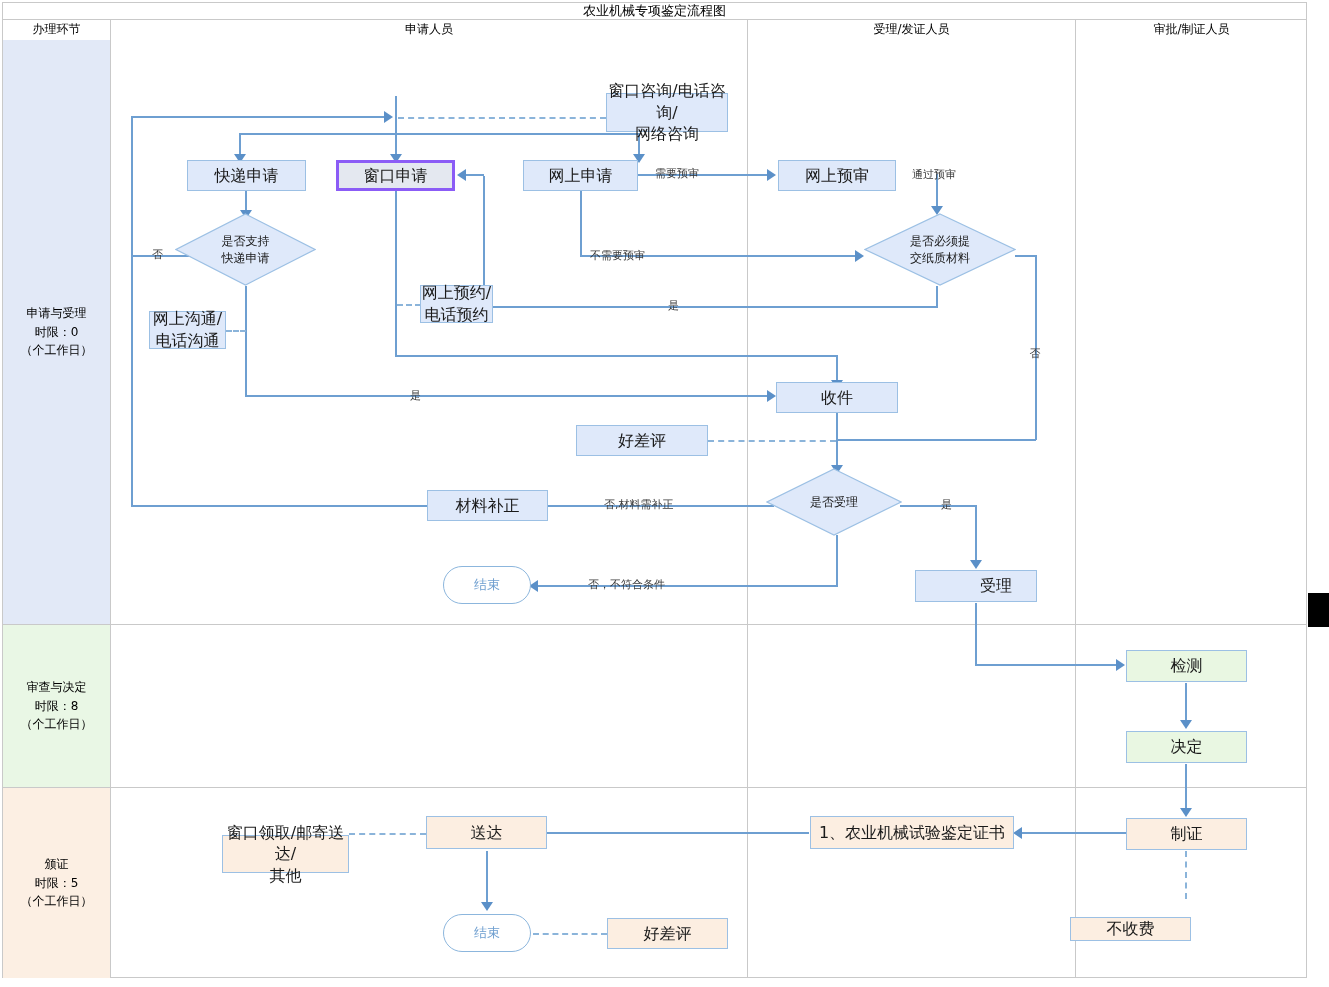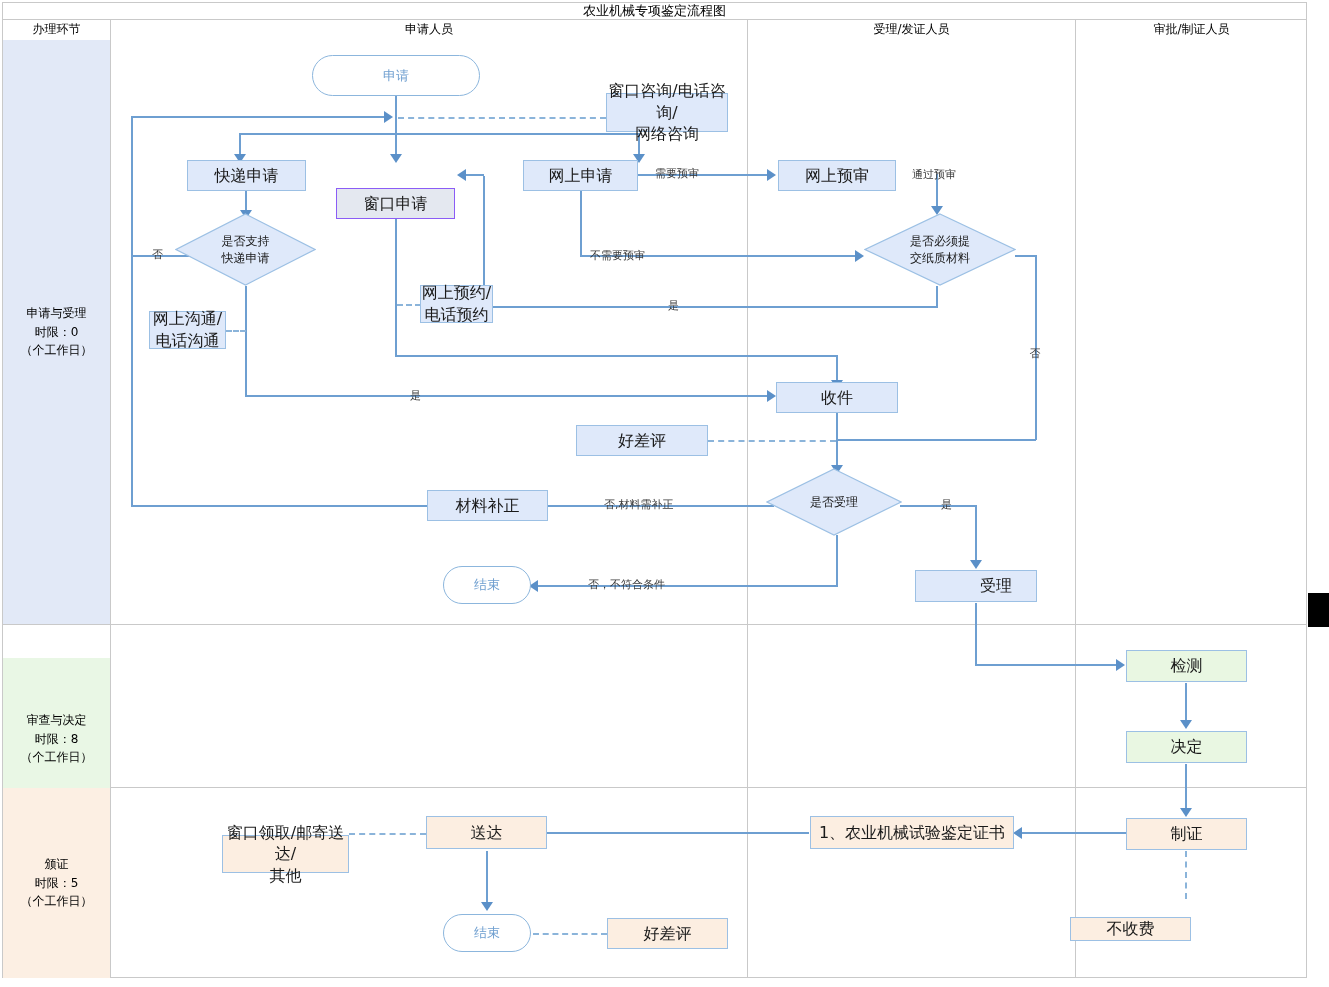--- a/index.html
+++ b/index.html
@@ -19,21 +19,21 @@
   .stage{position:absolute;left:3px;box-sizing:border-box;display:flex;flex-direction:column;
     align-items:center;justify-content:center;font-size:12px;color:#000;line-height:1.55;text-align:center;}
   .stage.s1{background:#e2e9f7;}
   .stage.s2{background:#e9f7e5;}
   .stage.s3{background:#fcefe3;}
 
   
   .node{position:absolute;box-sizing:border-box;display:flex;align-items:center;justify-content:center;
     text-align:center;font-size:16px;line-height:1.35;color:#1a1a1a;}
   .nb{background:#dfe9fa;border:1px solid #9cc0e4;}
-  .nb-grey{background:#e4e8f0;border:1px solid #8b5cf6;margin-top:28px;}
+  .nb-grey{background:#e4e8f0;border:3px solid #8b5cf6;}
   .ng{background:#e9f7e2;border:1px solid #9cc0e4;}
   .no{background:#fceee1;border:1px solid #9cc0e4;}
   .term{background:#ffffff;border:1.6px solid #8cb6dd;border-radius:22px;color:#6f9fd0;font-size:13px;}
 
   .diamond{position:absolute;}
   .diamond .dshape{position:absolute;inset:0;}
   .diamond .dlabel{position:absolute;inset:0;display:flex;flex-direction:column;align-items:center;
     justify-content:center;font-size:12px;line-height:1.35;color:#1a1a1a;text-align:center;}
 
   
@@ -79,21 +79,21 @@
   <div class="vline" style="left:1075px;top:39px;height:939px;"></div>
 
   <div class="hline" style="left:2px;top:624px;width:1305px;"></div>
   <div class="hline" style="left:2px;top:787px;width:1305px;"></div>
 
   <div class="stage s1" style="top:40px;height:584px;width:107px;">
     <div>申请与受理</div>
     <div>时限：0</div>
     <div>（个工作日）</div>
   </div>
-  <div class="stage s2" style="top:625px;height:162px;width:107px;margin-top:33px;">
+  <div class="stage s2" style="top:625px;height:162px;width:107px;">
     <div>审查与决定</div>
     <div>时限：8</div>
     <div>（个工作日）</div>
   </div>
   <div class="stage s3" style="top:788px;height:190px;width:107px;">
     <div>颁证</div>
     <div>时限：5</div>
     <div>（个工作日）</div>
   </div>
 
@@ -199,21 +199,20 @@
   <div class="ln lnh" style="left:547px;top:832px;width:262px;"></div>
   <div class="arrow ar-l" style="left:538px;top:827px;"></div>
 
   <div class="dsh-h" style="left:349px;top:833px;width:77px;"></div>
 
   <div class="ln lnv" style="left:486px;top:851px;height:54px;"></div>
   <div class="arrow ar-d" style="left:481px;top:902px;"></div>
 
   <div class="dsh-h" style="left:533px;top:933px;width:74px;"></div>
 
-  <div class="node term" style="left:312px;top:55px;width:168px;height:41px;">申请</div>
 
   <div class="node nb" style="left:606px;top:93px;width:122px;height:39px;white-space:pre-line;">窗口咨询/电话咨询/
 网络咨询</div>
 
   <div class="node nb" style="left:187px;top:160px;width:119px;height:31px;">快递申请</div>
   <div class="node nb-grey" style="left:336px;top:160px;width:119px;height:31px;">窗口申请</div>
   <div class="node nb" style="left:523px;top:160px;width:115px;height:31px;">网上申请</div>
   <div class="node nb" style="left:778px;top:160px;width:118px;height:31px;">网上预审</div>
 
   <div class="diamond" style="left:175px;top:213px;width:141px;height:73px;">

